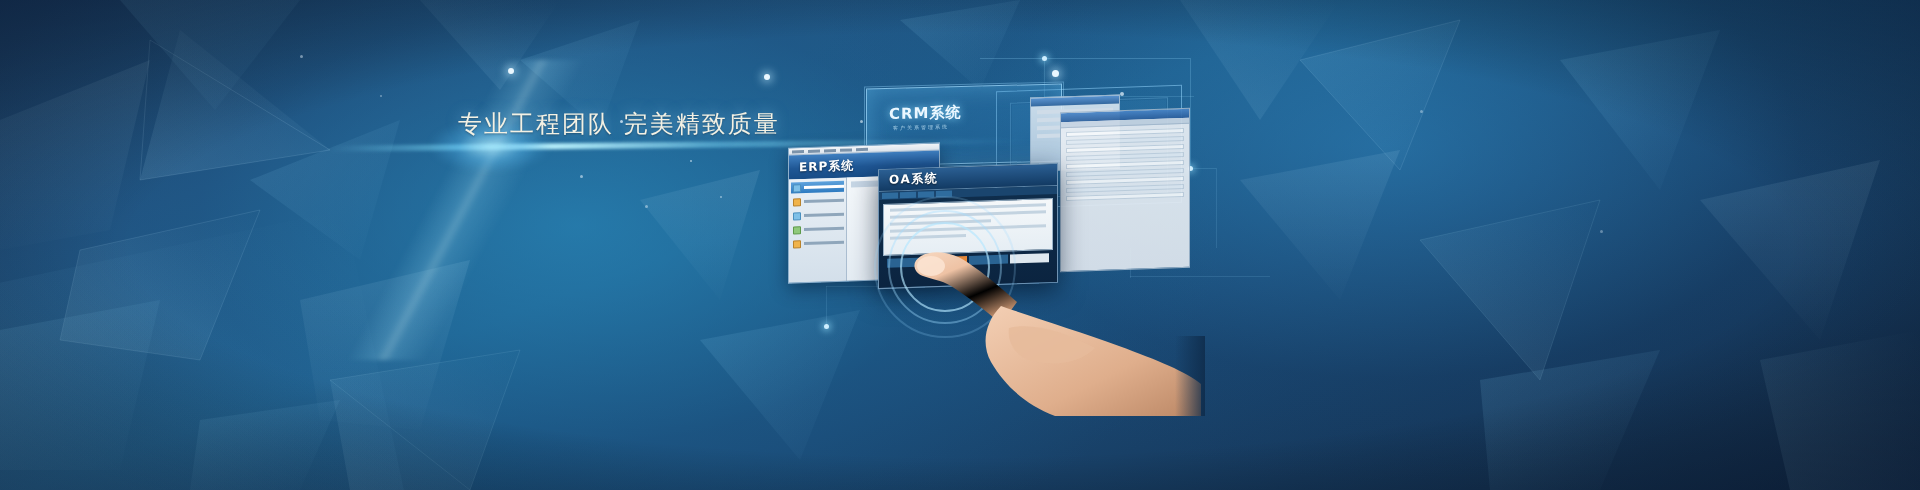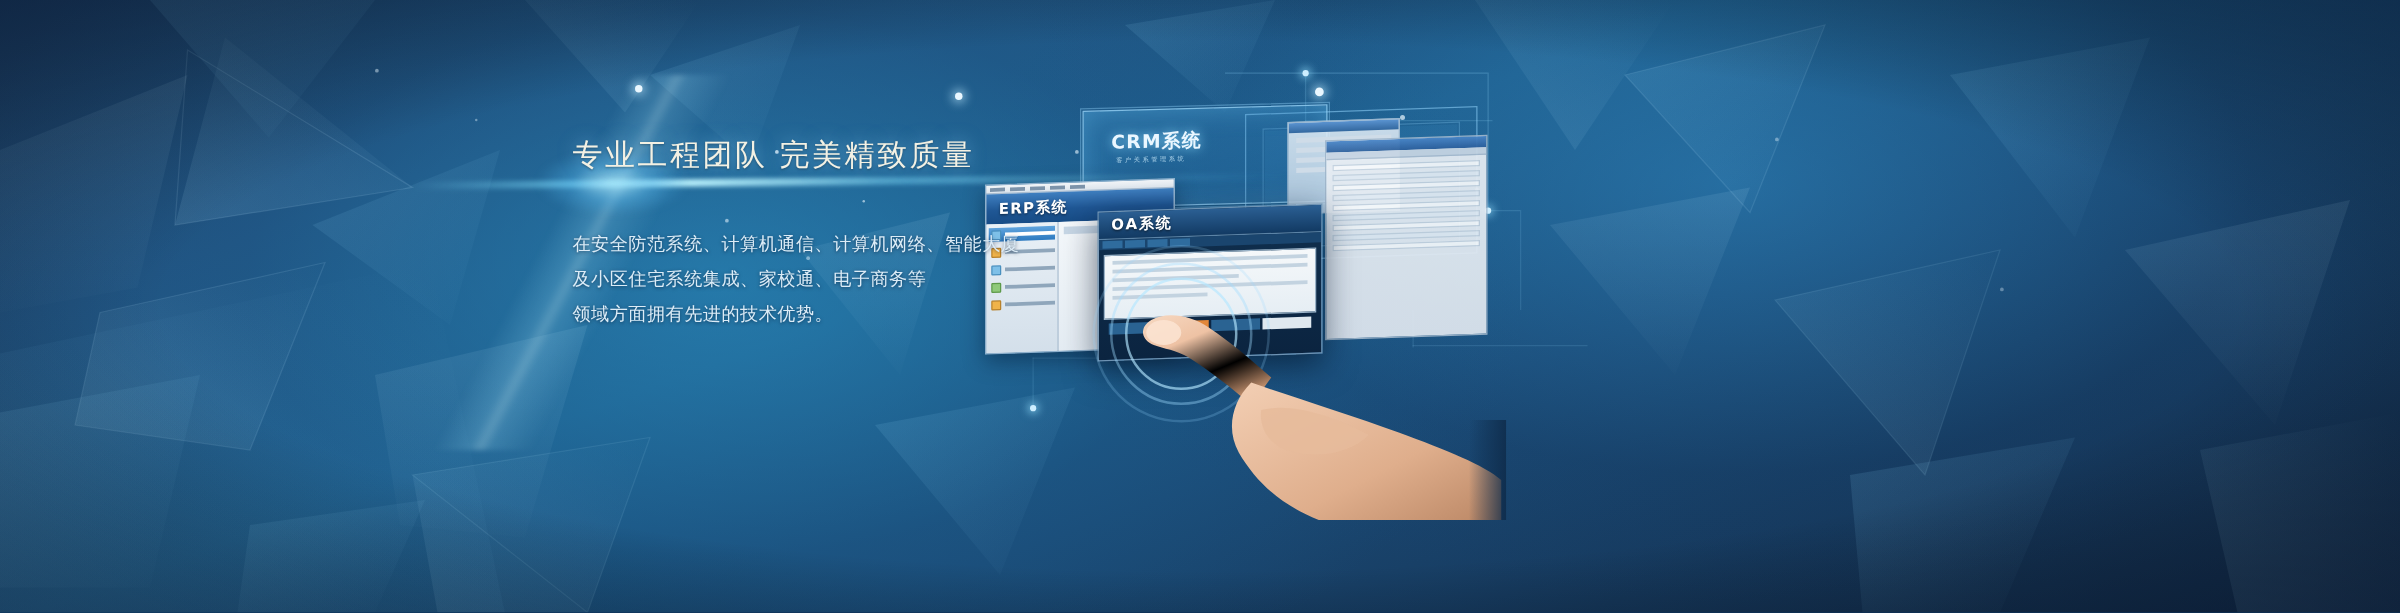--- a/index.html
+++ b/index.html
@@ -446,20 +446,15 @@
       <path d="M104,92 C128,86 160,96 190,112 C176,126 150,132 124,124 C110,119 102,106 104,92 Z" fill="#e6bb9b" opacity="0.85"></path>
 
       <ellipse cx="26" cy="30" rx="14" ry="10" fill="#fbe4d2" opacity="0.85"></ellipse>
 
       <rect x="200" y="100" width="100" height="80" fill="url(#fadeout)"></rect>
     </svg>
   </div>
 
   <div class="text-block">
     <div class="headline">专业工程团队  完美精致质量</div>
-    <div class="subcopy">
-      <p>在安全防范系统、计算机通信、计算机网络、智能大厦</p>
-      <p>及小区住宅系统集成、家校通、电子商务等</p>
-      <p>领域方面拥有先进的技术优势。</p>
-    </div>
   </div>
 
 </div>
 
 </body></html>

